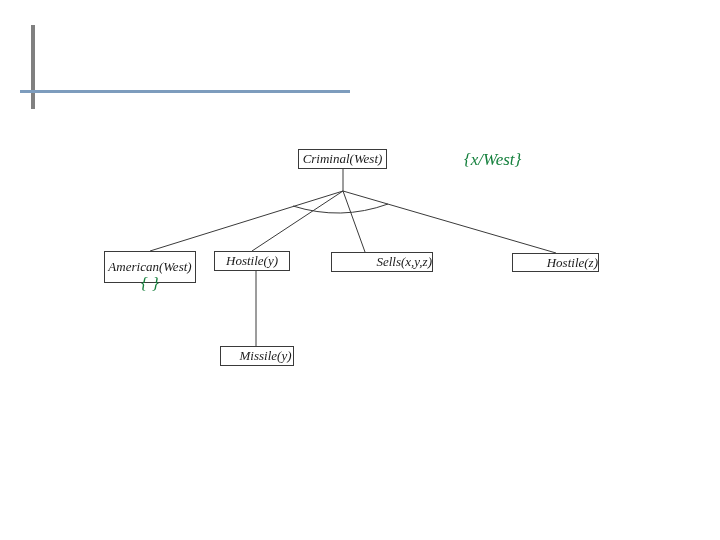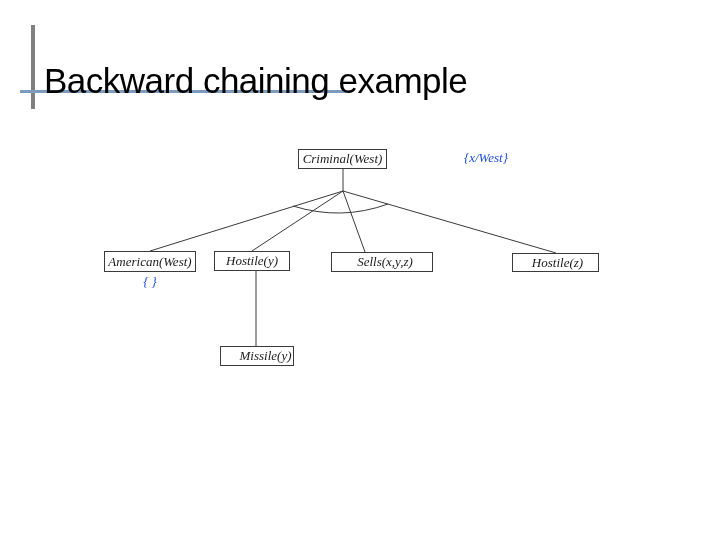--- a/index.html
+++ b/index.html
@@ -66,49 +66,48 @@
     display: flex;
     align-items: center;
     justify-content: center;
     font-family: "Liberation Serif", serif;
     font-style: italic;
     font-size: 13px;
     color: #1a1a1a;
     white-space: nowrap;
   }
   .node.align-left {
-    justify-content: center;
+    justify-content: flex-end;
     font-style: italic;
   }
   .node-criminal { left: 290px; top: 149px; width: 89px; height: 20px; }
-  .node-american { left: 96px;  top: 251px; width: 92px; height: 21px; }
+  .node-american { left: 96px;  top: 251px; width: 92px; height: 32px; }
   .node-weapon   { left: 206px; top: 251px; width: 76px; height: 20px; }
   .node-sells    { left: 323px; top: 252px; width: 102px; height: 20px; padding-left: 6px; }
   .node-hostile  { left: 504px; top: 253px; width: 87px; height: 19px; padding-left: 4px; }
   .node-missile  { left: 212px; top: 346px; width: 74px; height: 20px; padding-left: 17px; }
 
   .subst-label {
     position: absolute;
     font-family: "Liberation Serif", serif;
     font-style: italic;
-    font-size: 13px;
-    color: #1d4ed8;
+    font-size: 17px;
+    color: #15803d;
     white-space: nowrap;
   }
   .subst-xwest { left: 456px; top: 150px; }
   .subst-empty { left: 126px; top: 274px; width: 32px; text-align: center; }
 </style>
 </head>
 <body>
 
 <div class="slide">
 
   <div class="title-accent-bar"></div>
   <div class="title-underline"></div>
-  <h1 class="slide-title">Backward chaining example</h1>
 
   <div class="diagram-layer">
 
     <svg class="connectors" viewBox="0 0 720 540" fill="none" stroke="#3a3a3a" stroke-width="1">
       <line x1="335" y1="169" x2="335" y2="191"></line>
       <line x1="335" y1="191" x2="142" y2="251"></line>
       <line x1="335" y1="191" x2="244" y2="251"></line>
       <line x1="335" y1="191" x2="357" y2="252"></line>
       <line x1="335" y1="191" x2="548" y2="253"></line>
       <path d="M 285 206 Q 333 221 380 204"></path>

